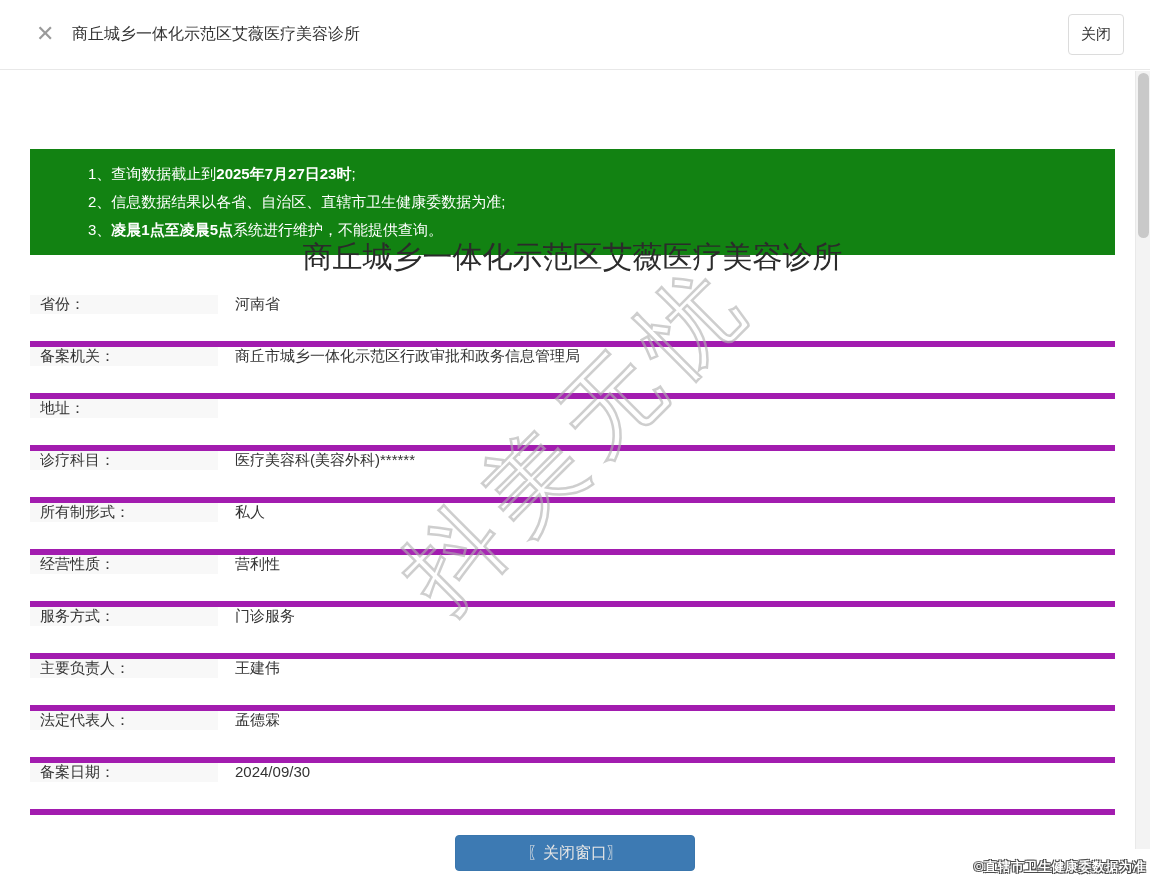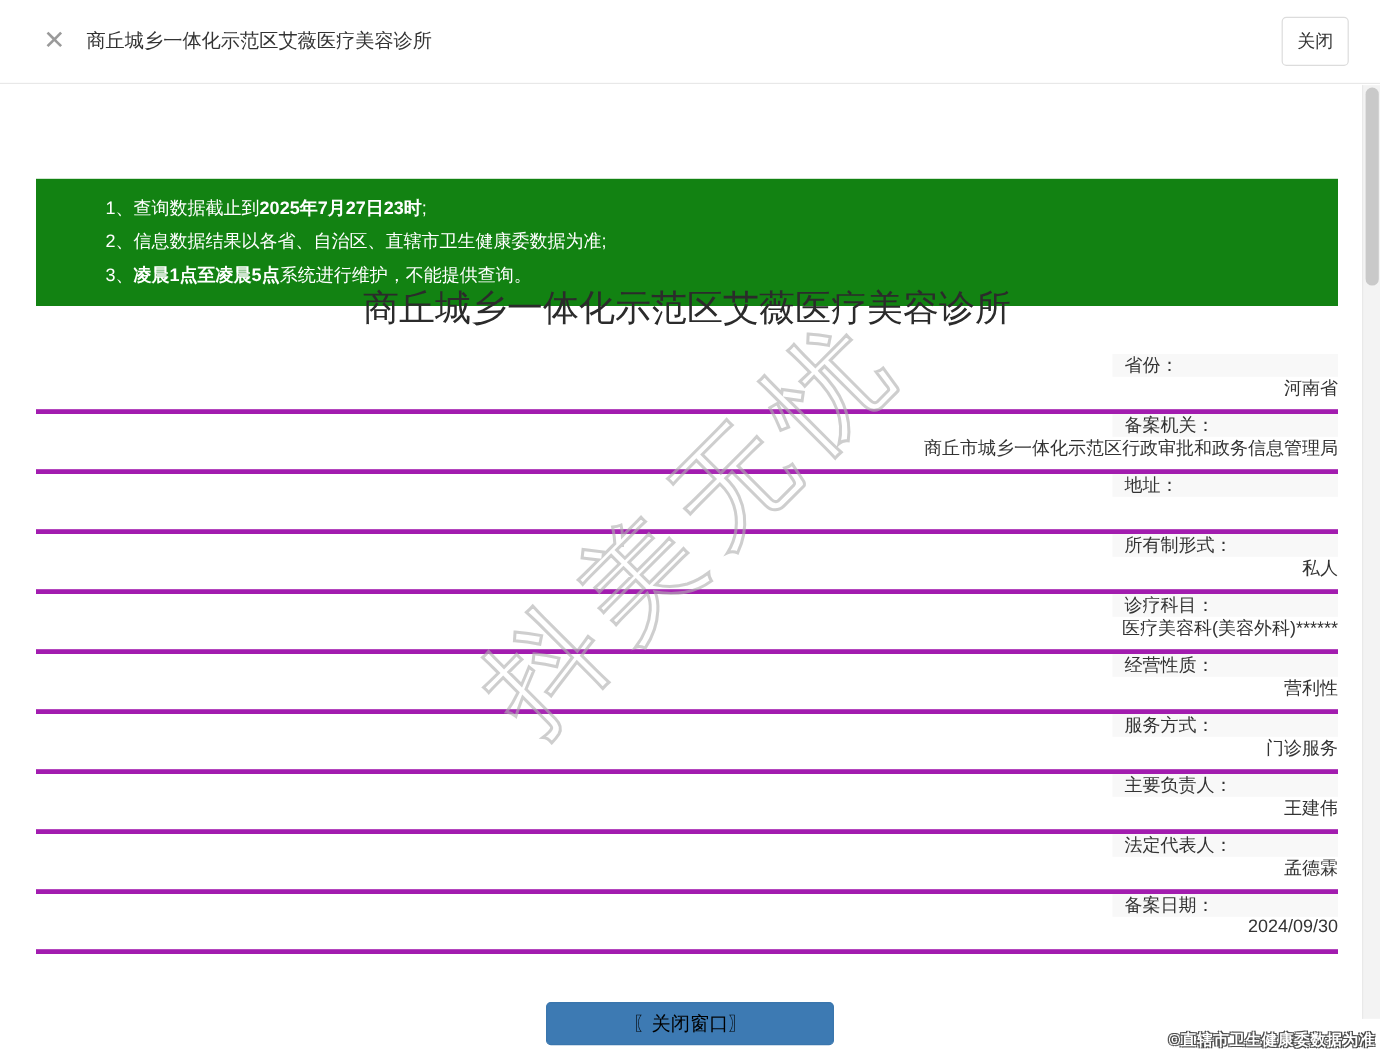--- a/index.html
+++ b/index.html
@@ -49,39 +49,39 @@
   
   .page-title{
     position:absolute;top:237px;left:0;width:1145px;margin:0;
     text-align:center;font-size:30px;font-weight:400;color:#2b2b2b;
   }
   
   .detail-table{
     position:absolute;left:30px;top:295px;width:1085px;
   }
   .row{
-    display:flex;height:46px;align-items:flex-end;
-    border-bottom:4px solid #a21caf;
-    font-size:15px;color:#333;background:#fff;flex-direction:column;
+    display:flex;height:46px;align-items:flex-start;
+    border-bottom:6px solid #a21caf;
+    font-size:15px;color:#333;background:#fff;
   }
   .row .lbl{
     width:188px;box-sizing:border-box;background:#f8f8f8;
     display:flex;align-items:center;padding-left:10px;flex-shrink:0;
   }
   .row .val{
     display:flex;align-items:center;padding-left:17px;
   }
   
   .btn-wrap{
     position:absolute;top:835px;left:0;width:1150px;text-align:center;
   }
   .blue-btn{
     width:240px;height:36px;
     background:#3d7ab3;border:1px solid #3a76ad;border-radius:4px;
-    color:#000000;font-size:16px;cursor:pointer;
+    color:#e5e5e5;font-size:16px;cursor:pointer;
     font-family:inherit;
   }
   
   .diag-watermark{
     position:absolute;left:578px;top:438px;
     transform:translate(-50%,-50%) rotate(-45deg);
     font-size:96px;letter-spacing:14px;white-space:nowrap;
     color:rgba(255,255,255,0.06);
     -webkit-text-stroke:2.5px rgba(176,176,176,0.62);
     pointer-events:none;z-index:5;
@@ -120,26 +120,26 @@
     <div class="val">河南省</div>
   </div>
   <div class="row">
     <div class="lbl">备案机关：</div>
     <div class="val">商丘市城乡一体化示范区行政审批和政务信息管理局</div>
   </div>
   <div class="row">
     <div class="lbl">地址：</div>
   </div>
   <div class="row">
+    <div class="lbl">诊疗科目：</div>
+    <div class="val">医疗美容科(美容外科)******</div>
+  </div>
+  <div class="row">
     <div class="lbl">所有制形式：</div>
     <div class="val">私人</div>
-  </div>
-  <div class="row">
-    <div class="lbl">诊疗科目：</div>
-    <div class="val">医疗美容科(美容外科)******</div>
   </div>
   <div class="row">
     <div class="lbl">经营性质：</div>
     <div class="val">营利性</div>
   </div>
   <div class="row">
     <div class="lbl">服务方式：</div>
     <div class="val">门诊服务</div>
   </div>
   <div class="row">

